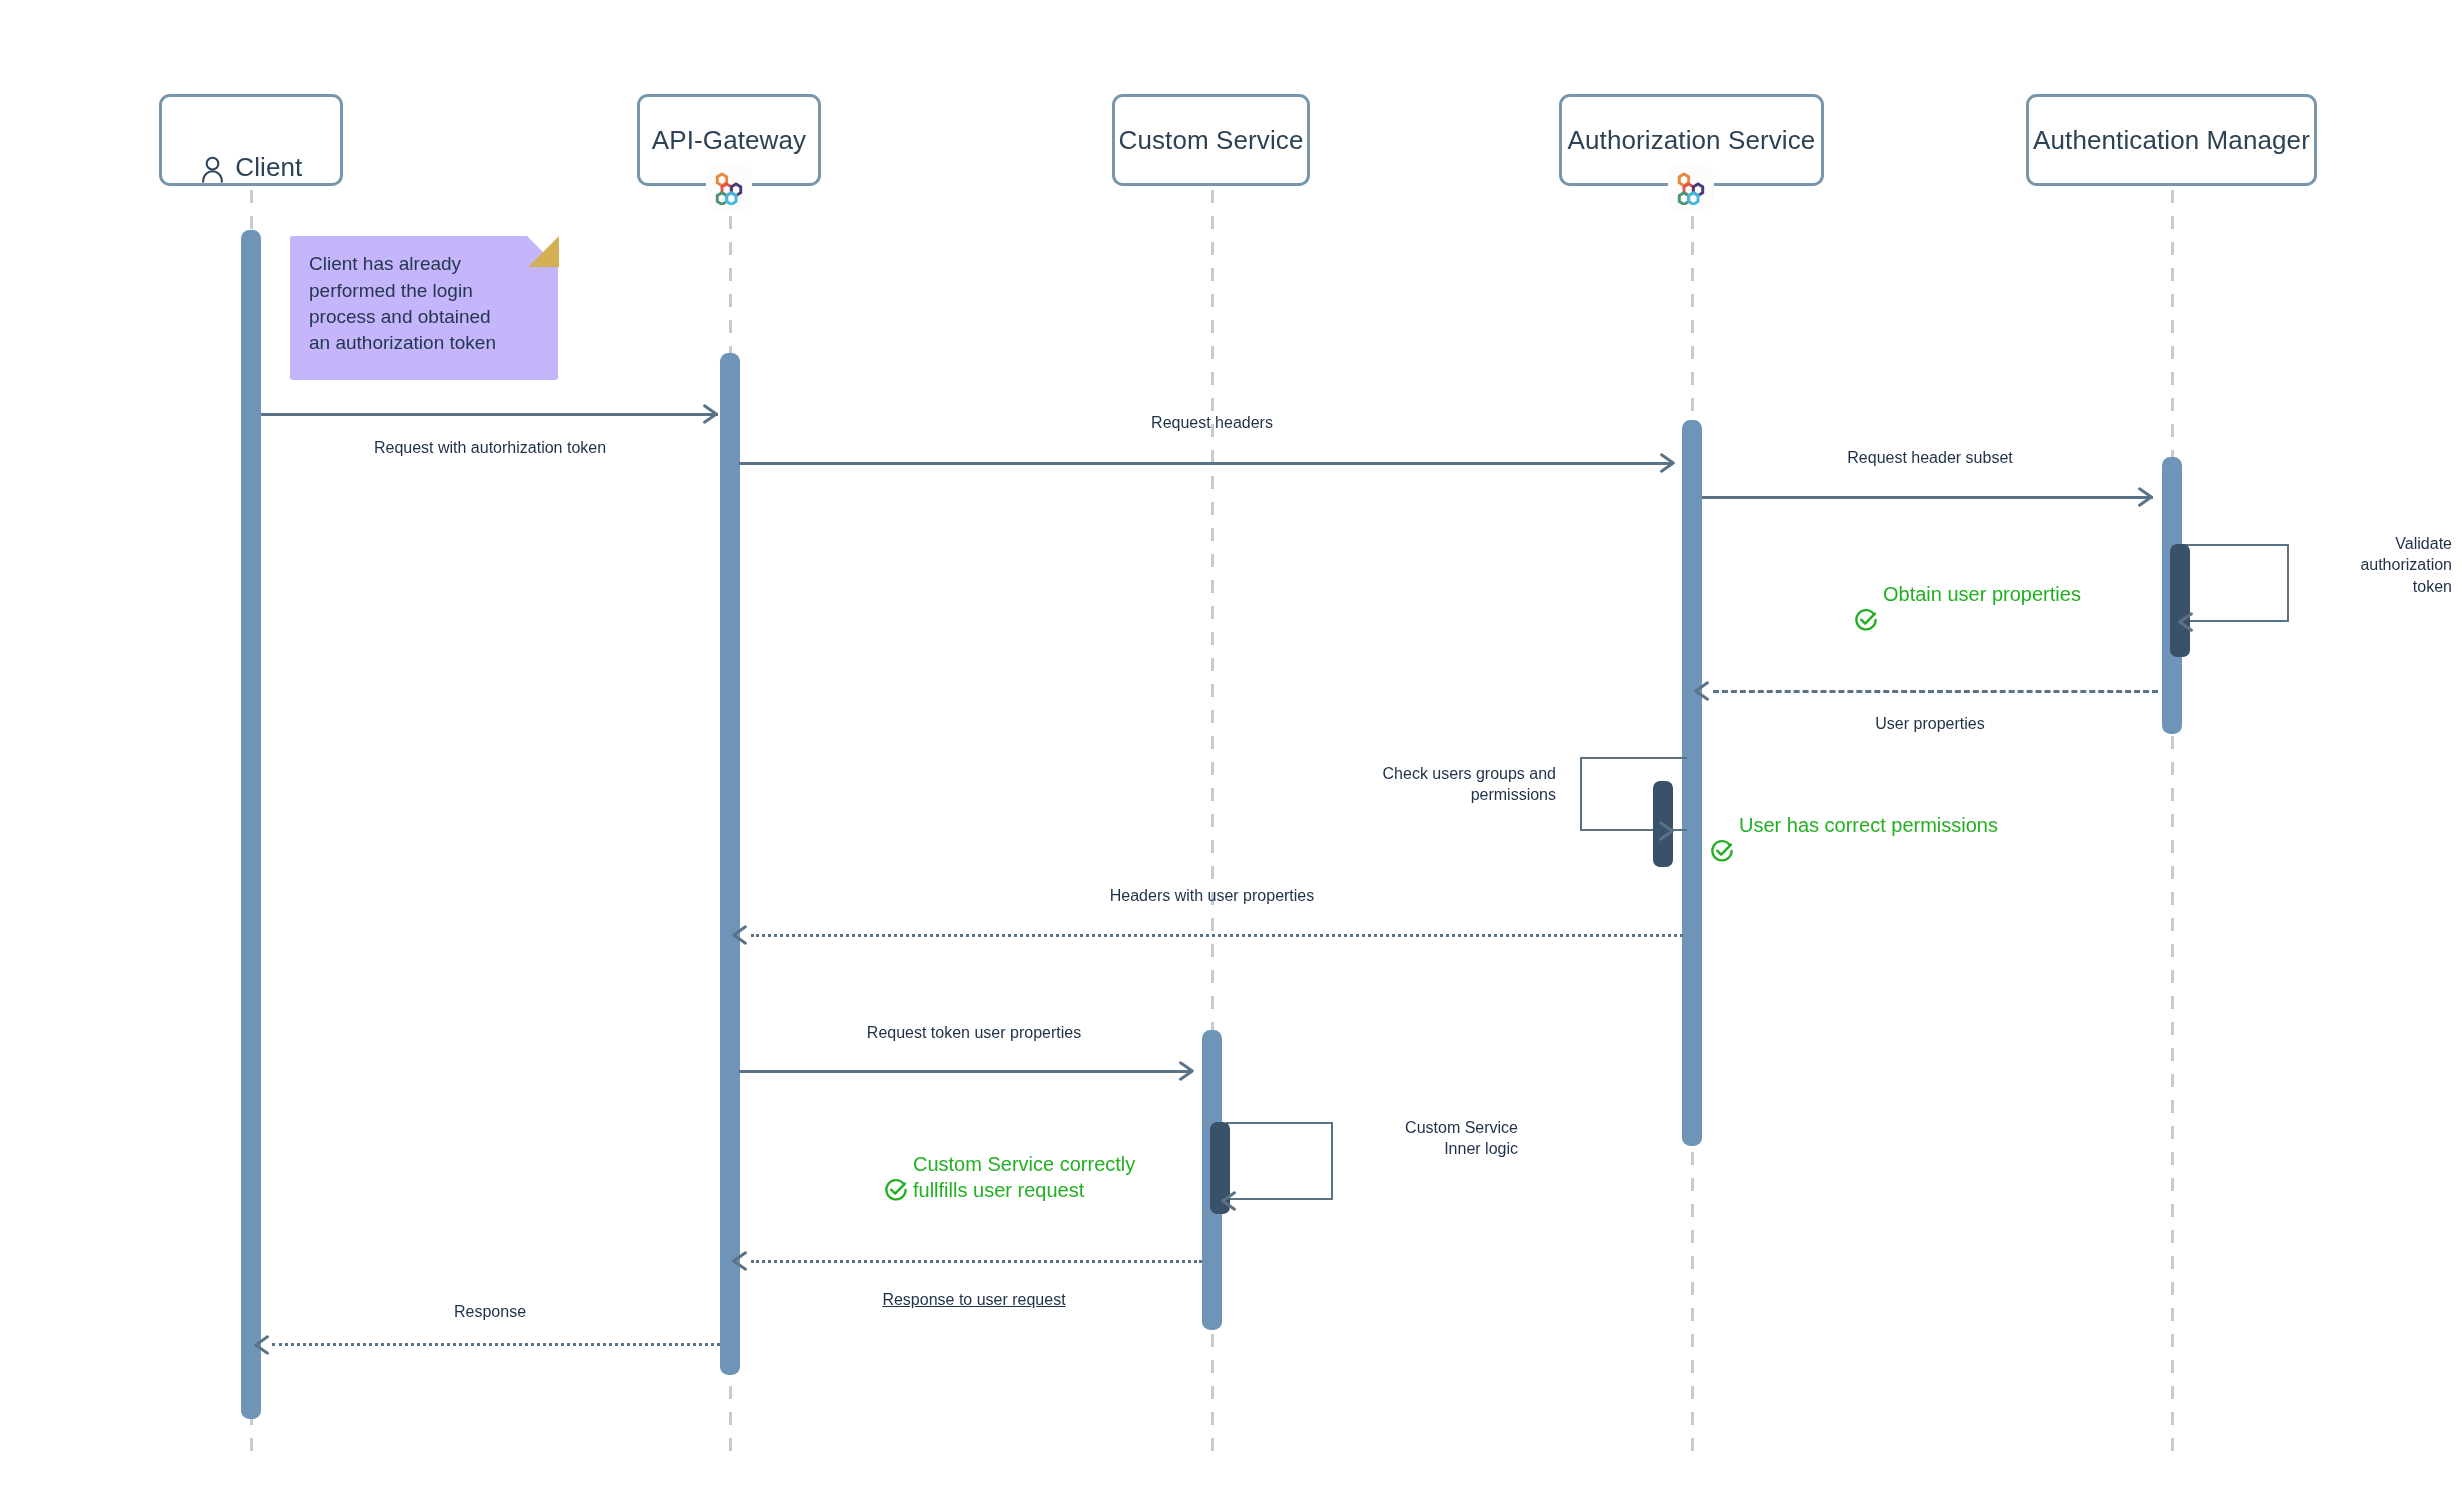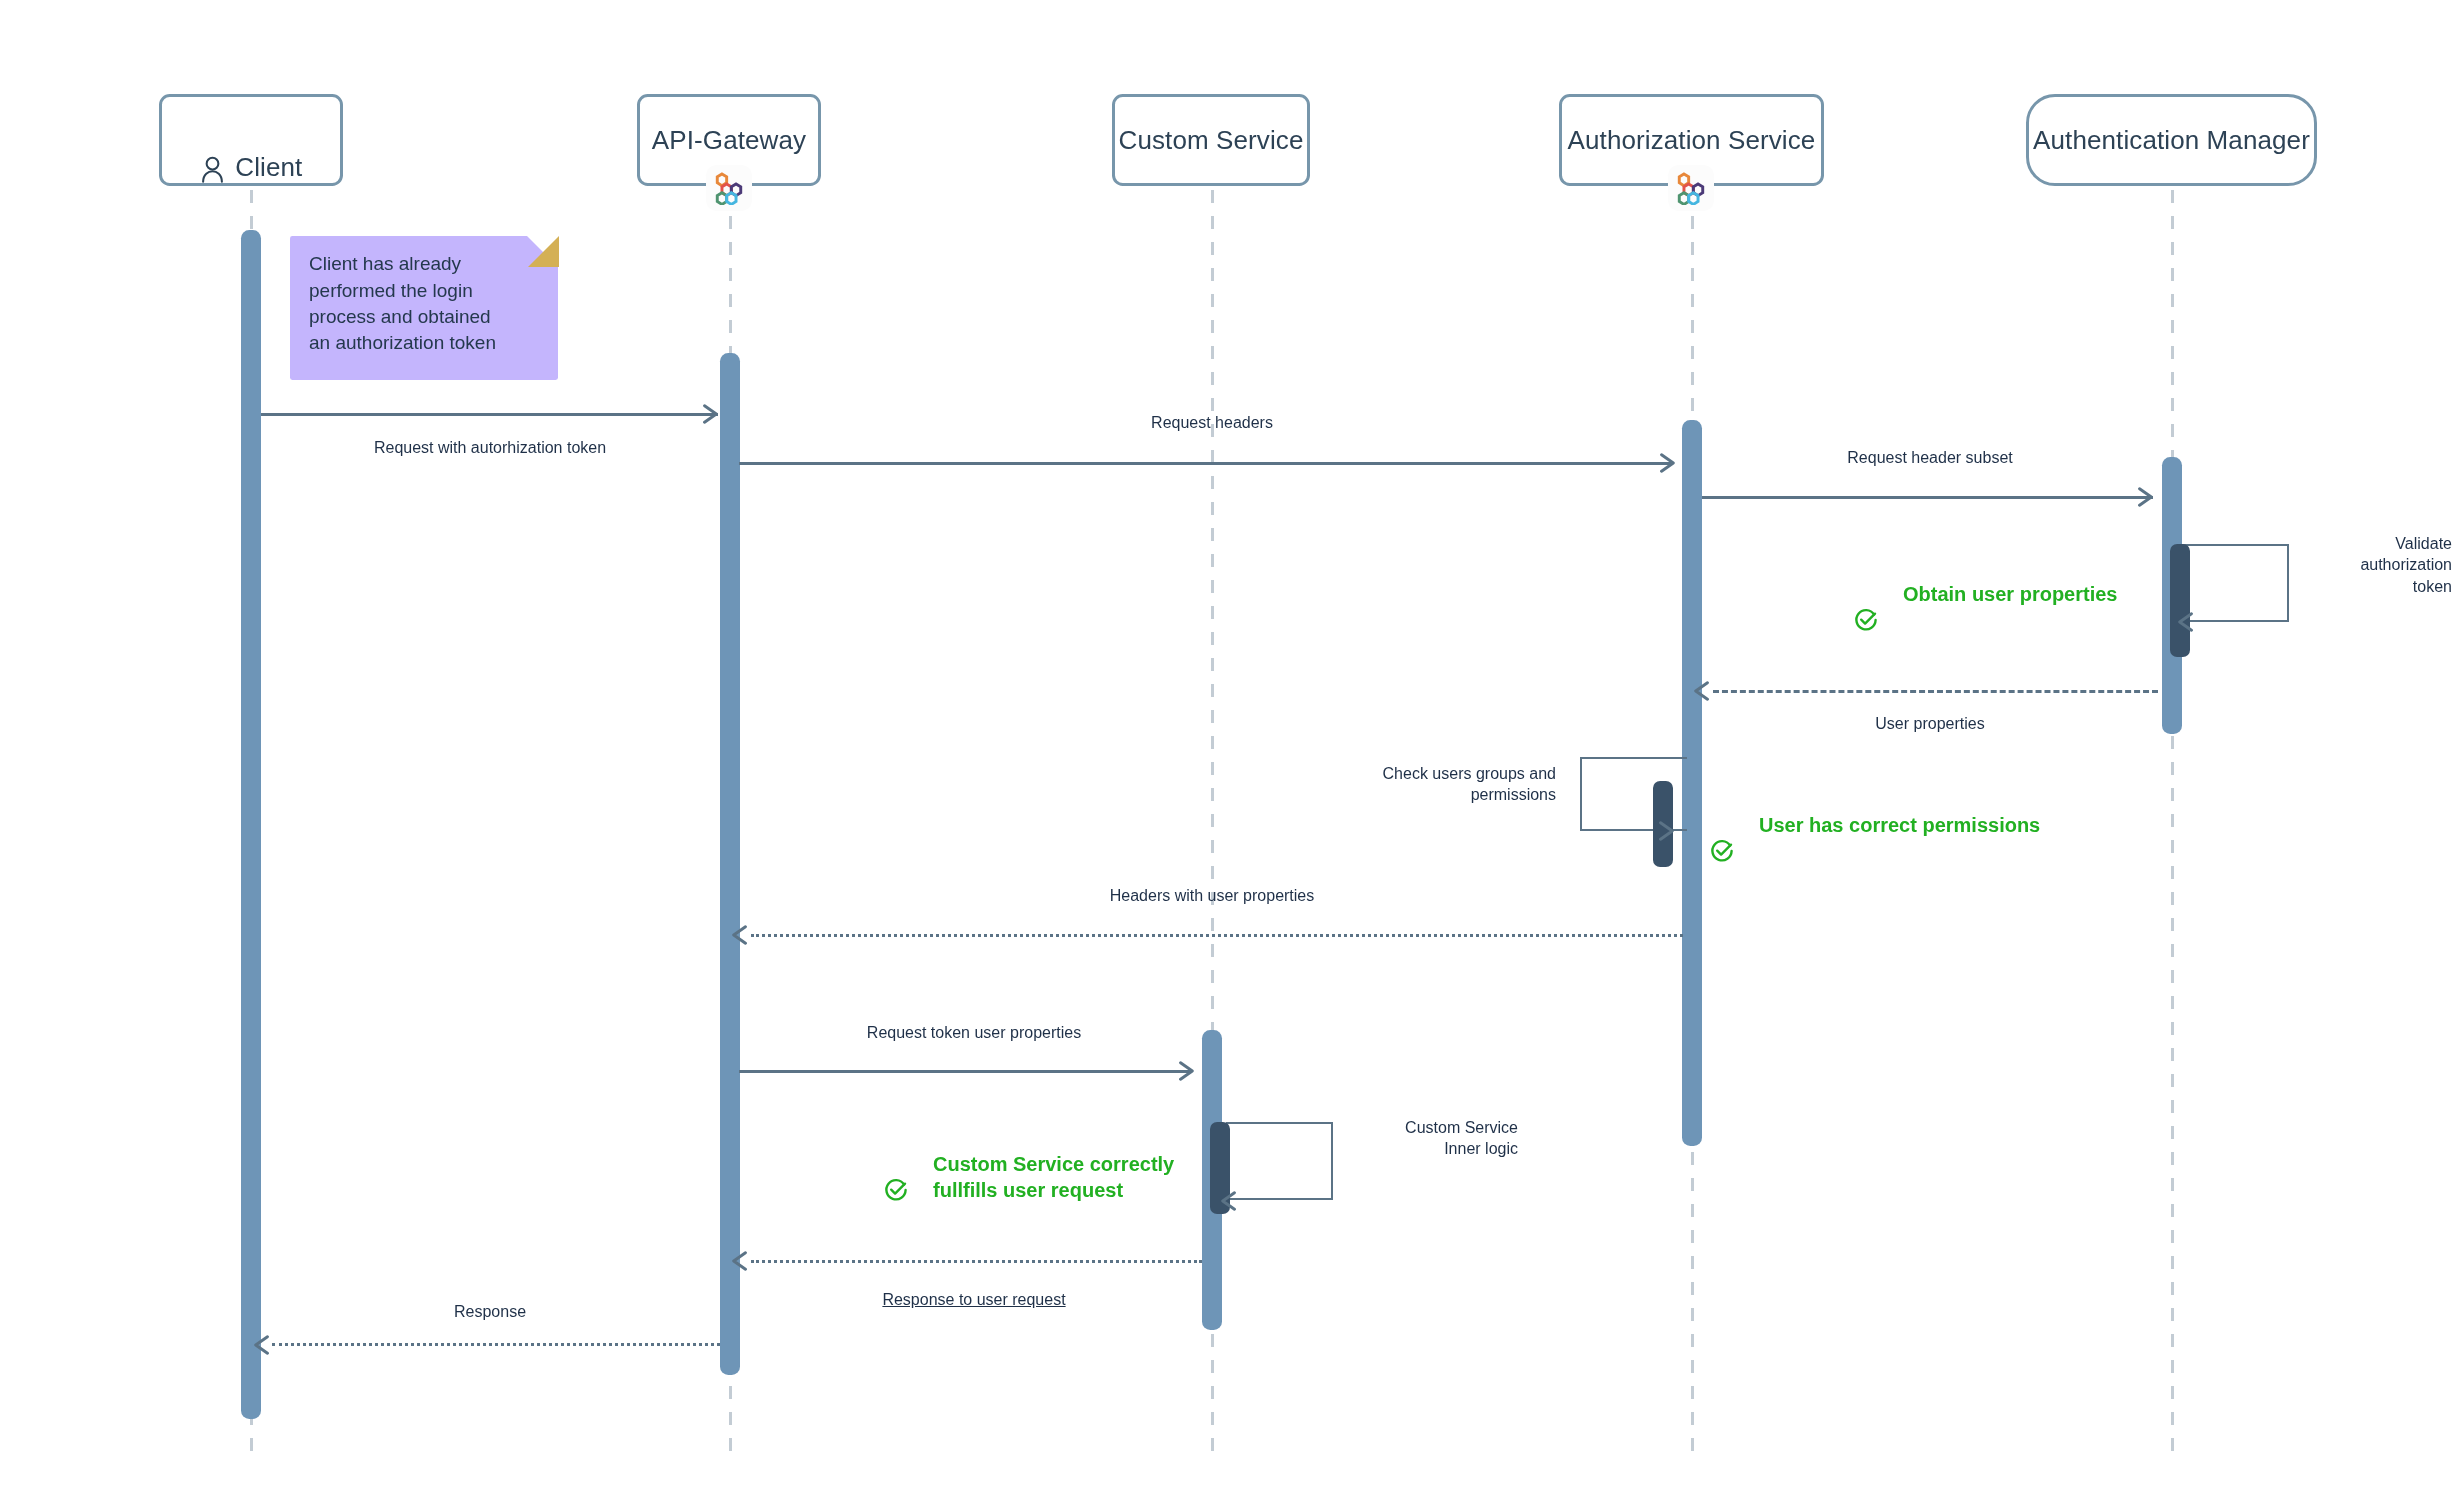--- a/index.html
+++ b/index.html
@@ -113,24 +113,24 @@
     z-index: 4;
   }
   .selfloop.right-side { border-left: none; }
   .selfloop.left-side  { border-right: none; }
 
   
   .note-ok {
     position: absolute;
     display: flex;
     align-items: flex-start;
-    gap: 25px;
+    gap: 5px;
     color: #22b022;
     font-size: 20px;
-    font-weight: bold;
+    font-weight: normal;
     line-height: 1.3;
     white-space: pre-line;
     z-index: 9;
   }
   .check-icon {
     flex: 0 0 auto;
     width: 24px;
     height: 24px;
     margin-top: 1.2px;
   }
@@ -208,21 +208,21 @@
   </div>
 
   <div class="actor-box" style="left:1112px; top:94px; width:198px; height:92px;">
     <span class="actor-label">Custom Service</span>
   </div>
 
   <div class="actor-box" style="left:1559px; top:94px; width:265px; height:92px;">
     <span class="actor-label">Authorization Service</span>
   </div>
 
-  <div class="actor-box" style="left:2026px; top:94px; width:291px; height:92px;border-radius:29px;">
+  <div class="actor-box" style="left:2026px; top:94px; width:291px; height:92px;">
     <span class="actor-label">Authentication Manager</span>
   </div>
 
   <div class="hex-badge" style="left:706px; top:165px;">
     <svg width="34" height="34" viewBox="0 0 58 58">
       <g fill="none" stroke-width="5">
         <polygon points="17,5 25,10 25,20 17,25 9,20 9,10" stroke="#e8883a"></polygon>
         <polygon points="25,22 33,27 33,37 25,42 17,37 17,27" stroke="#e2534b"></polygon>
         <polygon points="41,22 49,27 49,37 41,42 33,37 33,27" stroke="#4c3a78"></polygon>
         <polygon points="17,37 25,42 25,52 17,57 9,52 9,42" stroke="#4f9470"></polygon>

